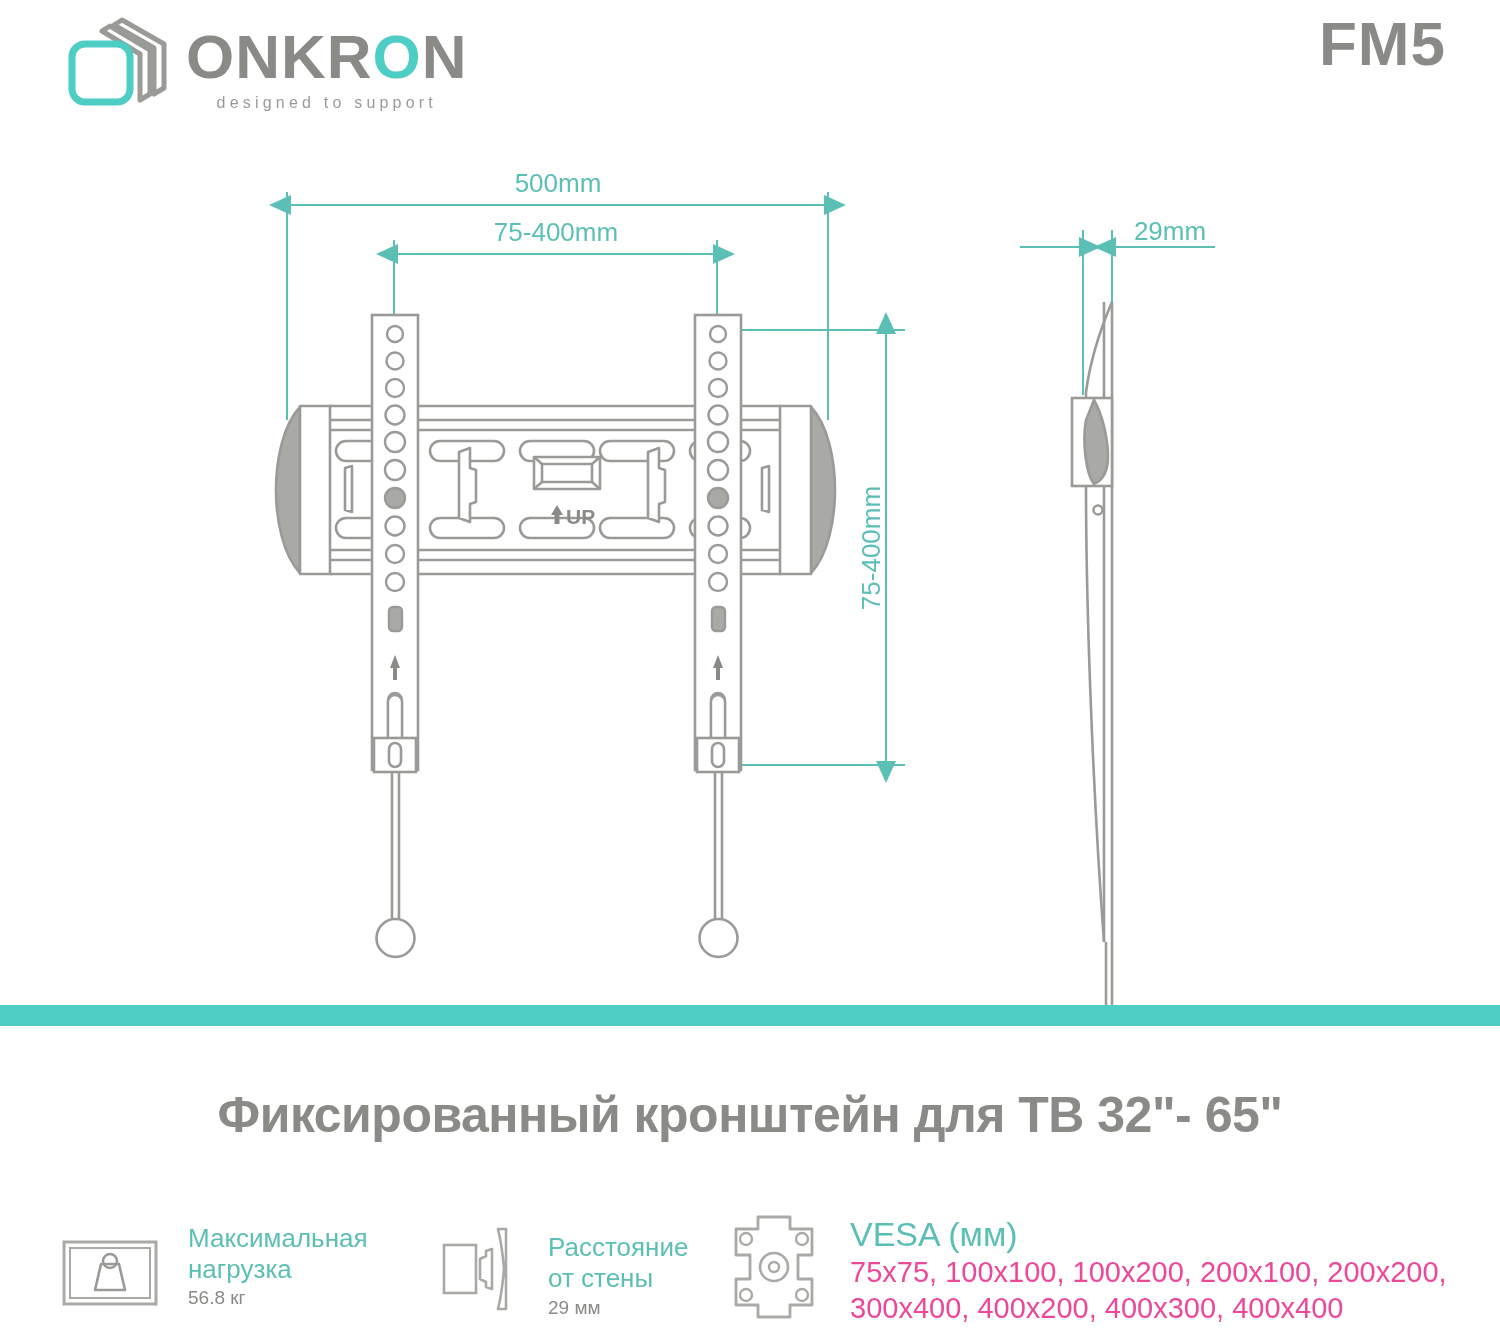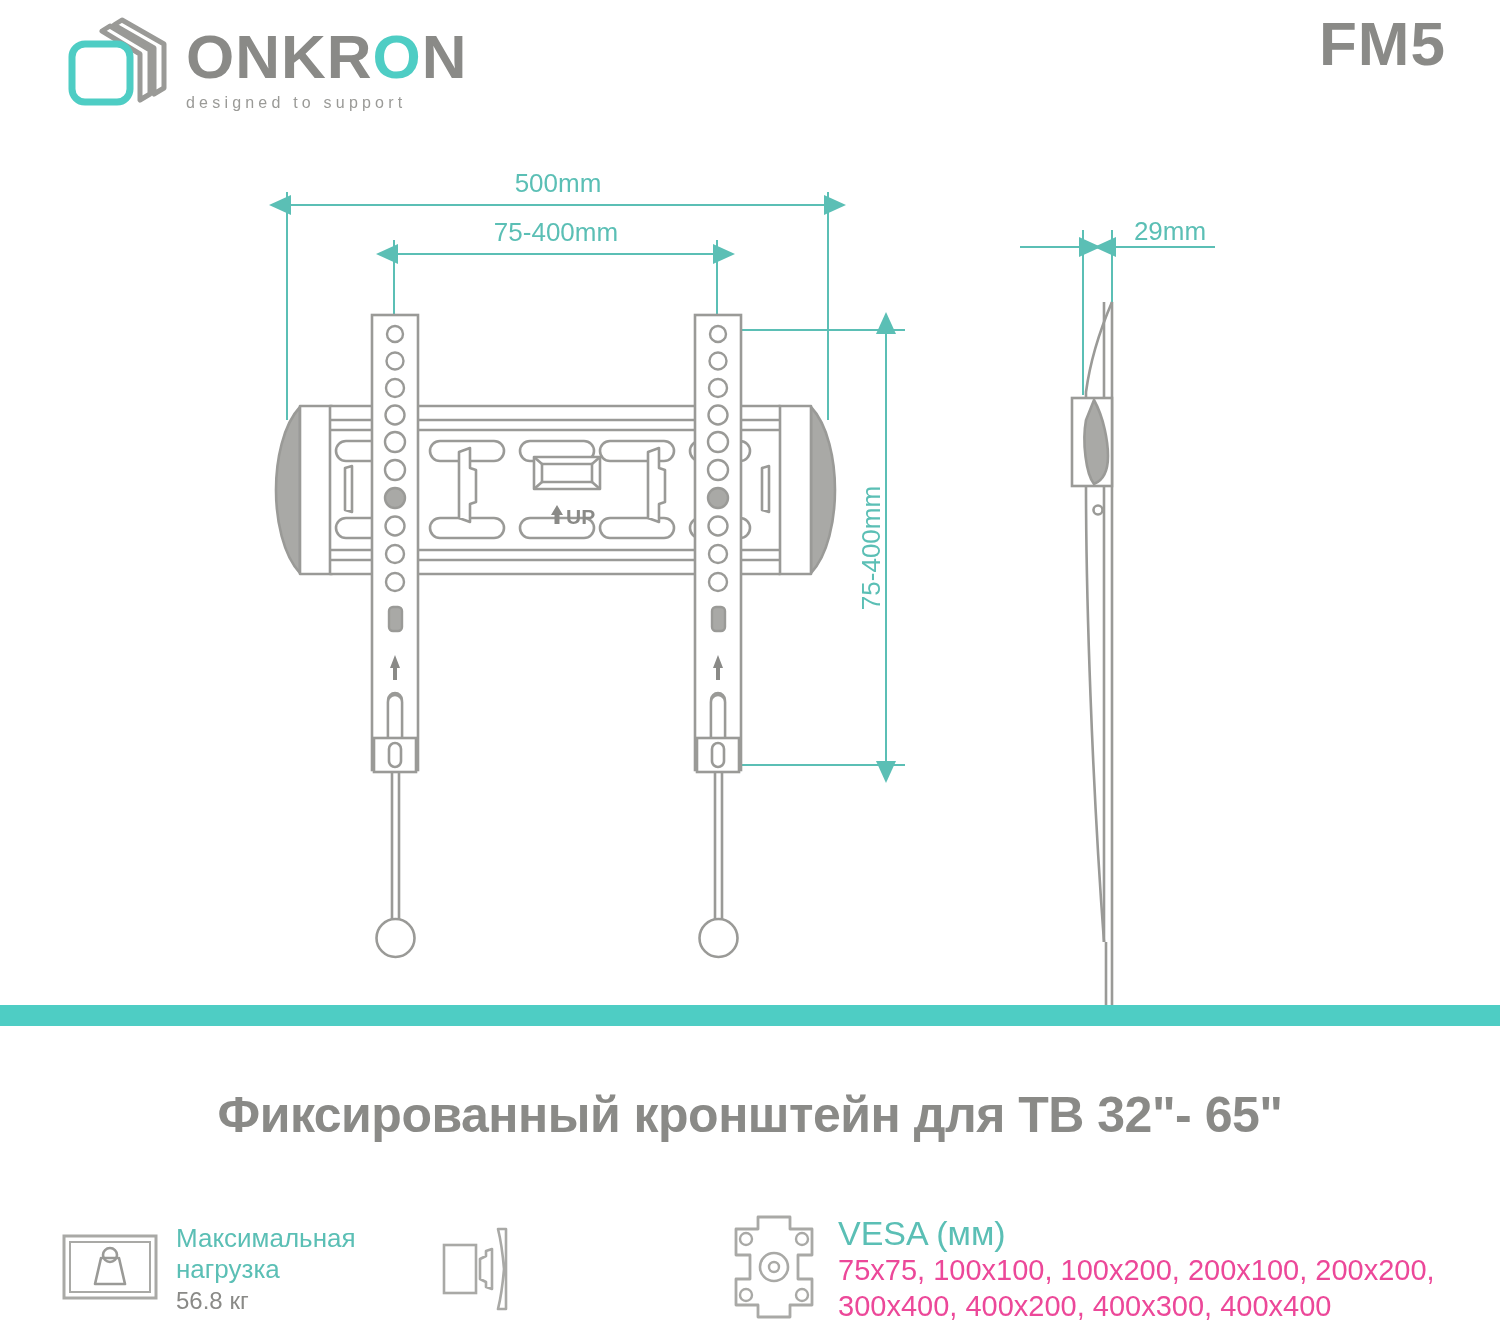--- a/index.html
+++ b/index.html
@@ -17,21 +17,21 @@
   .logo{position:absolute;left:60px;top:14px;display:flex;align-items:flex-start;}
   .logo-mark{width:120px;height:100px;}
   .logo-text-wrap{position:relative;margin-left:6px;padding-top:12px;}
   .logo-word{
     font-size:62px;font-weight:bold;letter-spacing:1px;line-height:1;
     color:#8a8a87;
   }
   .logo-word .teal{color:#4ecdc4;}
   .logo-tagline{
     font-size:16px;letter-spacing:4.2px;color:#9a9a97;
-    text-align:left;margin-top:6px;font-weight:normal;
+    text-align:center;margin-top:6px;font-weight:normal;
   }
   .model{
     position:absolute;right:54px;top:8px;
     font-size:62px;font-weight:bold;color:#8a8a87;letter-spacing:1px;
   }
 
   
   .drawing{position:absolute;left:0;top:130px;width:1208px;height:875px;}
   .drawing svg{display:block;}
 
@@ -45,28 +45,28 @@
   .title{
     position:absolute;left:0;top:1086px;width:1500px;
     text-align:center;
     font-size:50px;font-weight:bold;color:#8a8a87;
     letter-spacing:-0.5px;
     white-space:nowrap;
   }
 
   
   .specs{position:absolute;left:0;top:1205px;width:1500px;height:133px;}
-  .spec{position:absolute;display:flex;align-items:center;}
+  .spec{position:absolute;display:flex;align-items:flex-end;gap:12px;}
   .spec-icon{flex:0 0 auto;}
   .spec-txt{margin-left:18px;}
   .spec-label{
     color:#5bbfb5;font-size:26px;line-height:1.18;
   }
   .spec-value{
-    color:#8a8a87;font-size:24px;line-height:1.22;margin-top:2px;
+    color:#8a8a87;font-size:19px;line-height:1.22;margin-top:2px;
   }
   #spec-load{left:62px;top:18px;}
   #spec-depth{left:440px;top:18px;}
   #spec-vesa{left:728px;top:6px;}
   .vesa-label{color:#5bbfb5;font-size:34px;line-height:1.2;}
   .vesa-line{color:#ec4899;font-size:29px;line-height:1.24;white-space:nowrap;}
 </style>
 </head>
 <body>
 
@@ -290,20 +290,25 @@
     </div>
 
     <div class="spec" id="spec-depth">
       <div class="spec-icon">
         <svg width="78" height="92" viewBox="0 0 78 92">
           <rect x="4" y="22" width="32" height="48" fill="none" stroke="#a9a9a6" stroke-width="2.6"></rect>
           <path d="M40 36 L46 33 L46 28 L52 26 L52 66 L46 64 L46 59 L40 56 Z" fill="none" stroke="#a9a9a6" stroke-width="2.6" stroke-linejoin="round"></path>
           <path d="M58 6 C62 22 64 46 64 46 C64 46 62 70 58 86 L66 86 L66 6 Z" fill="none" stroke="#a9a9a6" stroke-width="2.6" stroke-linejoin="round"></path>
         </svg>
       </div>
+      <div class="spec-txt">
+        <div class="spec-label">Расстояние</div>
+        <div class="spec-label">от стены</div>
+        <div class="spec-value">29 мм</div>
+      </div>
     </div>
 
     <div class="spec" id="spec-vesa">
       <div class="spec-icon">
         <svg width="92" height="112" viewBox="0 0 92 112">
           <path d="M8 18 L30 18 L30 6 L62 6 L62 18 L84 18 L84 44 L70 44 L70 68 L84 68 L84 94 L62 94 L62 106 L30 106 L30 94 L8 94 L8 68 L22 68 L22 44 L8 44 Z" fill="none" stroke="#a9a9a6" stroke-width="2.8" stroke-linejoin="round"></path>
           <circle cx="18" cy="28" r="6" fill="none" stroke="#a9a9a6" stroke-width="2.4"></circle>
           <circle cx="74" cy="28" r="6" fill="none" stroke="#a9a9a6" stroke-width="2.4"></circle>
           <circle cx="18" cy="84" r="6" fill="none" stroke="#a9a9a6" stroke-width="2.4"></circle>
           <circle cx="74" cy="84" r="6" fill="none" stroke="#a9a9a6" stroke-width="2.4"></circle>

